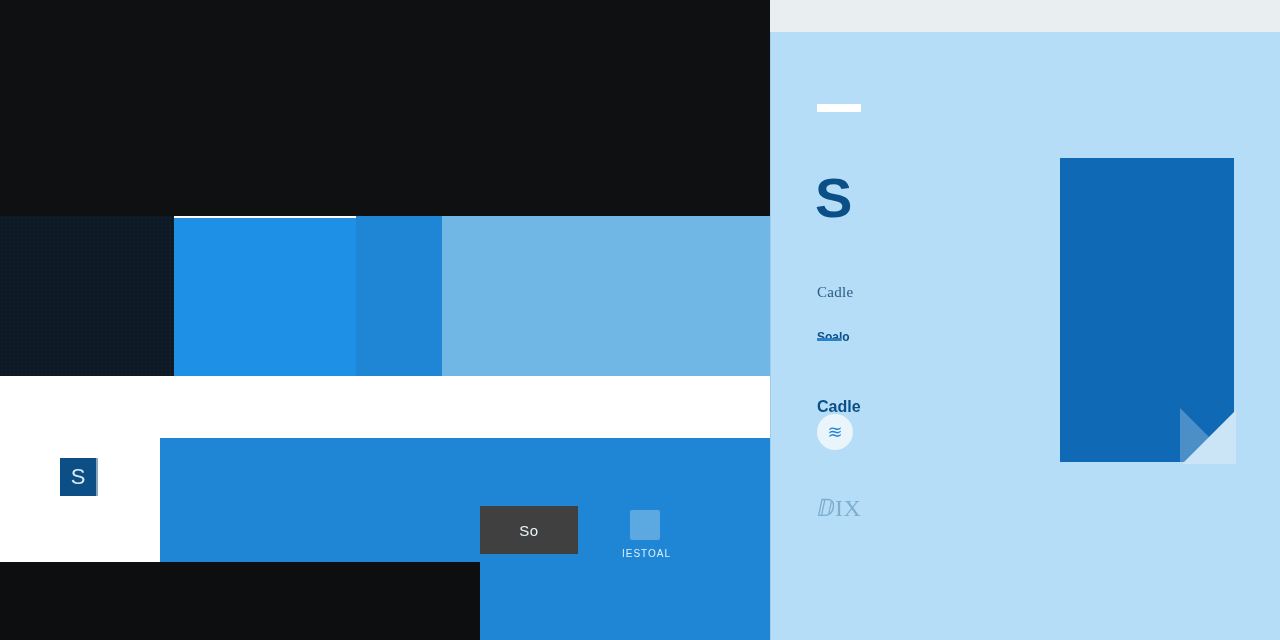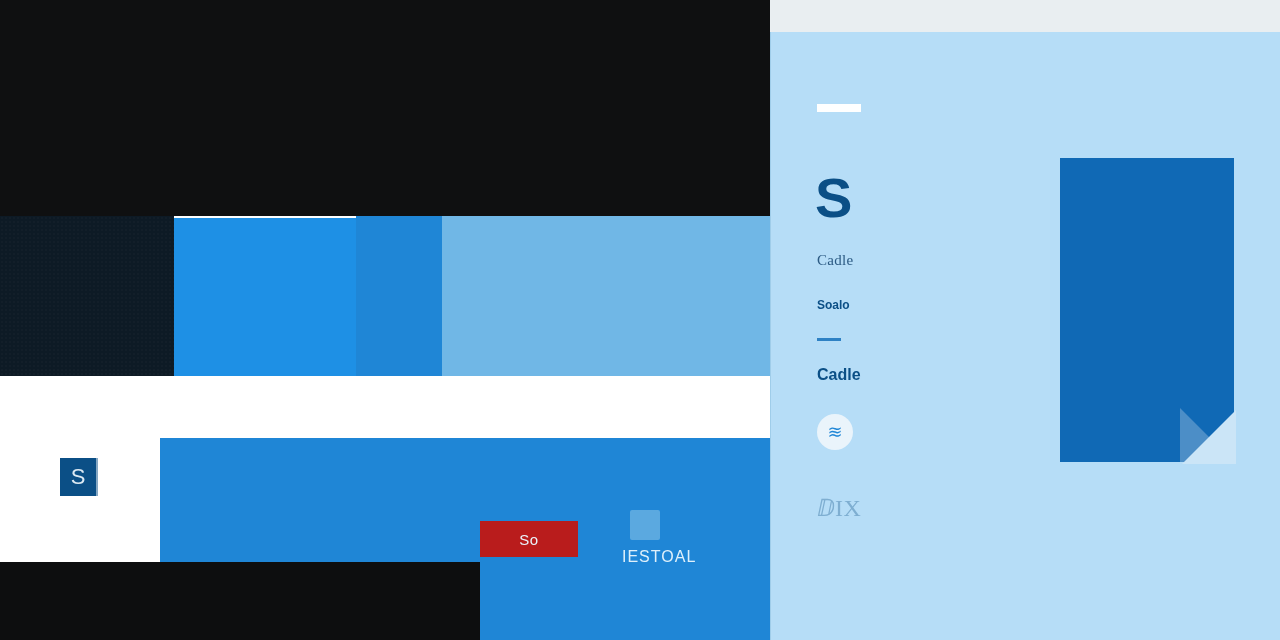--- a/index.html
+++ b/index.html
@@ -18,29 +18,29 @@
   .band.light  { width:328px; background:#70b7e6; }
 
   
   .lower-blue { position:absolute; left:160px; top:438px; width:610px; height:202px; background:#1f86d6; }
   .lower-left-dark { position:absolute; left:0; top:562px; width:480px; height:78px; background:#0d0e0f; }
 
   
   .mini-swatch { position:absolute; left:60px; top:458px; width:38px; height:38px; background:#0b4f86; color:#dce9f3; display:flex; align-items:center; justify-content:center; font-size:22px; border-right:2px solid rgba(255,255,255,0.5); }
 
   
-  .pill { position:absolute; left:480px; top:521px; width:98px; height:36px; background:#b91c1c; display:flex; align-items:center; justify-content:center; color:#eaf4fb; font-size:15px; letter-spacing:.5px; }
+  .pill { position:absolute; left:480px; top:506px; width:98px; height:48px; background:#404040; display:flex; align-items:center; justify-content:center; color:#eaf4fb; font-size:15px; letter-spacing:.5px; }
   .chip { position:absolute; left:630px; top:510px; width:30px; height:30px; background:#5ba9e0; border-radius:2px; }
-  .chip-label { position:absolute; left:622px; top:548px; color:#dff0fb; font-size:16px; letter-spacing:1px; text-transform:uppercase; }
+  .chip-label { position:absolute; left:622px; top:548px; color:#dff0fb; font-size:10px; letter-spacing:1px; text-transform:uppercase; }
 
   
   .panel { position:absolute; right:0; top:32px; width:510px; height:608px; background:#b6ddf7; border-left:1px solid #9fcdea; }
   .panel .accent-bar { position:absolute; left:46px; top:72px; width:44px; height:8px; background:#fff; }
   .panel .logo      { position:absolute; left:44px; top:138px; color:#0b4f86; font-weight:800; font-size:56px; line-height:1; }
-  .panel .item      { position:absolute; left:46px; color:#0b4f86; }
+  .panel .item      { position:absolute; left:46px; color:#0b4f86;margin-top:32px; }
   .panel .item.i1 { top:220px; font-size:15px; letter-spacing:.3px; color:#2b5a83; font-family: Georgia, serif; }
   .panel .item.i2 { top:266px; font-size:12px; font-weight:700; }
   .panel .rule    { position:absolute; left:46px; top:306px; width:24px; height:3px; background:#2e81c4; }
   .panel .item.i3 { top:334px; font-size:16px; font-weight:700; }
   .panel .round-icon { position:absolute; left:46px; top:382px; width:36px; height:36px; border-radius:50%; background:#eaf4fb; display:flex; align-items:center; justify-content:center; color:#1f86d6; font-size:18px; }
   .panel .muted   { position:absolute; left:46px; top:458px; color:#7eaed1; font-size:24px; letter-spacing:.5px; font-family: Georgia, serif; }
 
   
   .poster { position:absolute; right:46px; top:126px; width:174px; height:304px; background:#1069b5; }
   .poster::after {

